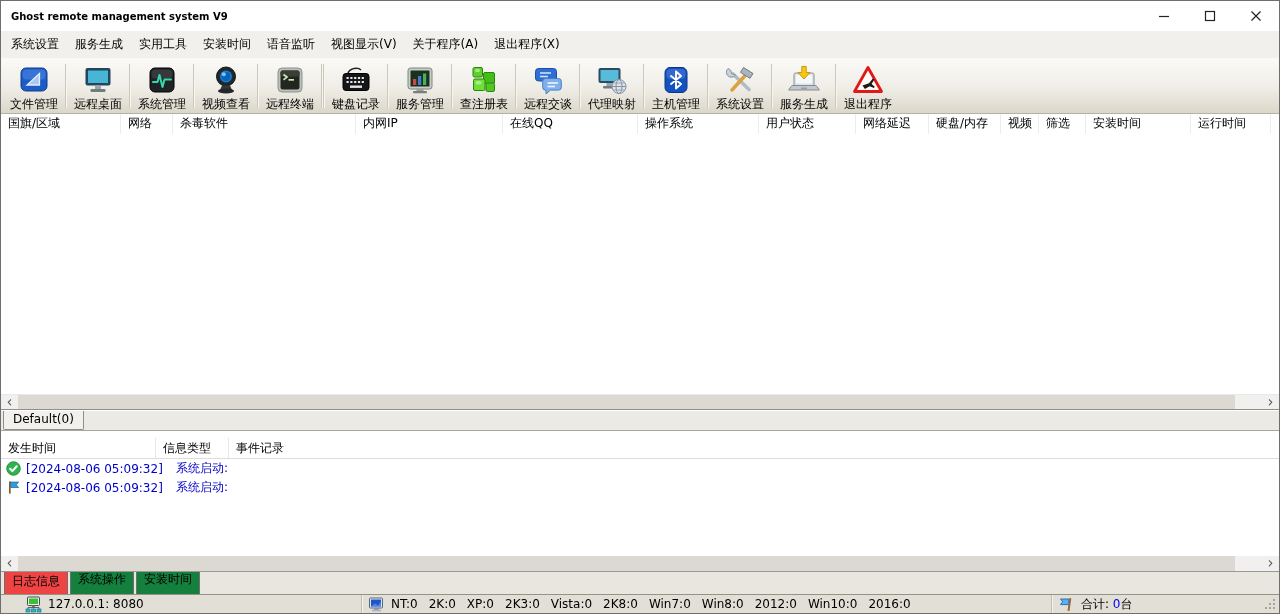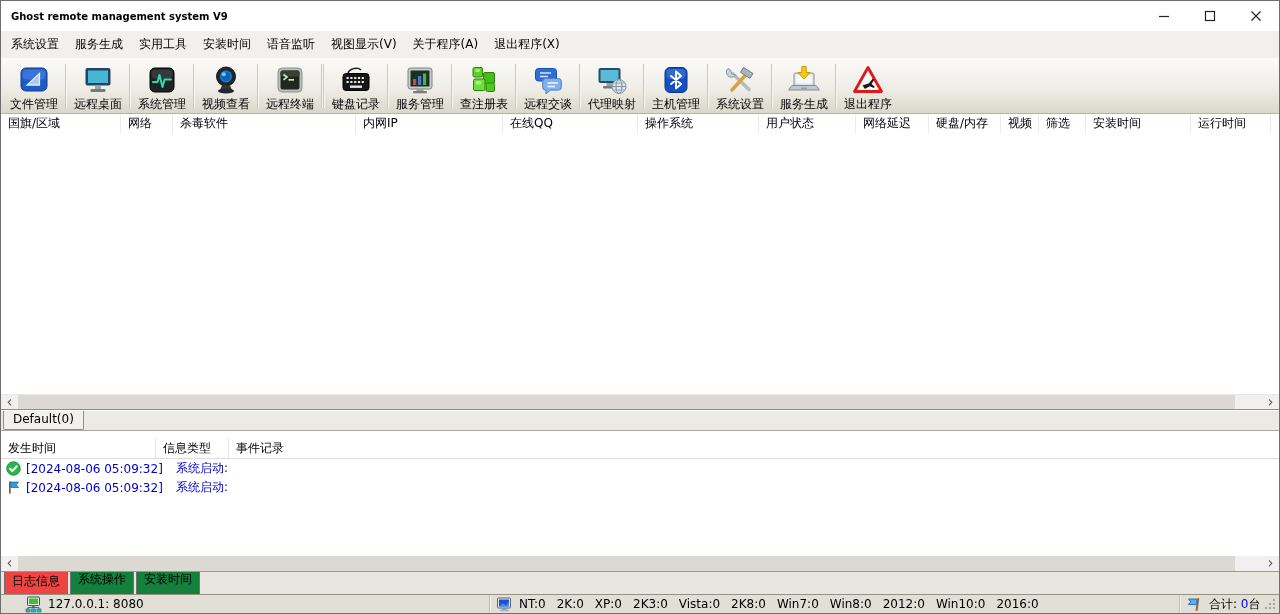--- a/index.html
+++ b/index.html
@@ -62,21 +62,21 @@
     padding-left:3px; }
   .btab { float:left; height:27px; line-height:15px; padding:0 7px; background:#15803d;
     border:1px solid #6F6F6F; border-top:none; border-radius:0 0 2px 2px; margin-right:2px;
     white-space:nowrap; cursor:default; }
   .btab.active { height:36px; line-height:19px; background:#ef4444; }
   
   .statusbar { position:absolute; top:593px; left:0; right:0; bottom:0; background:#E2DFD6;
     border-top:1px solid #969386; display:flex; align-items:center; }
   .sb-sec { display:flex; align-items:center; height:100%; padding-left:6px; overflow:hidden; }
   .sb-sec + .sb-sec { border-left:1px solid #C3BFB4; box-shadow:inset 1px 0 0 #F4F2EC; }
-  .sb-left { width:488px;padding-left:24px; } .sb-mid { width:690px; } .sb-right { flex:1; position:relative; }
+  .sb-left { width:360px;padding-left:24px; } .sb-mid { width:690px; } .sb-right { flex:1; position:relative; }
   .sb-sec .icon-box { width:17px; height:17px; margin-right:6px; flex-shrink:0; }
   .sb-right span { white-space:pre; }
   .os-item { margin-right:11px; white-space:nowrap; }
   .count-blue { color:var(--count-color,#0000EE); }
   .grip { position:absolute; right:2px; bottom:2px; width:13px; height:13px; }
 </style>
 </head>
 <body>
 
 <div class="window">

